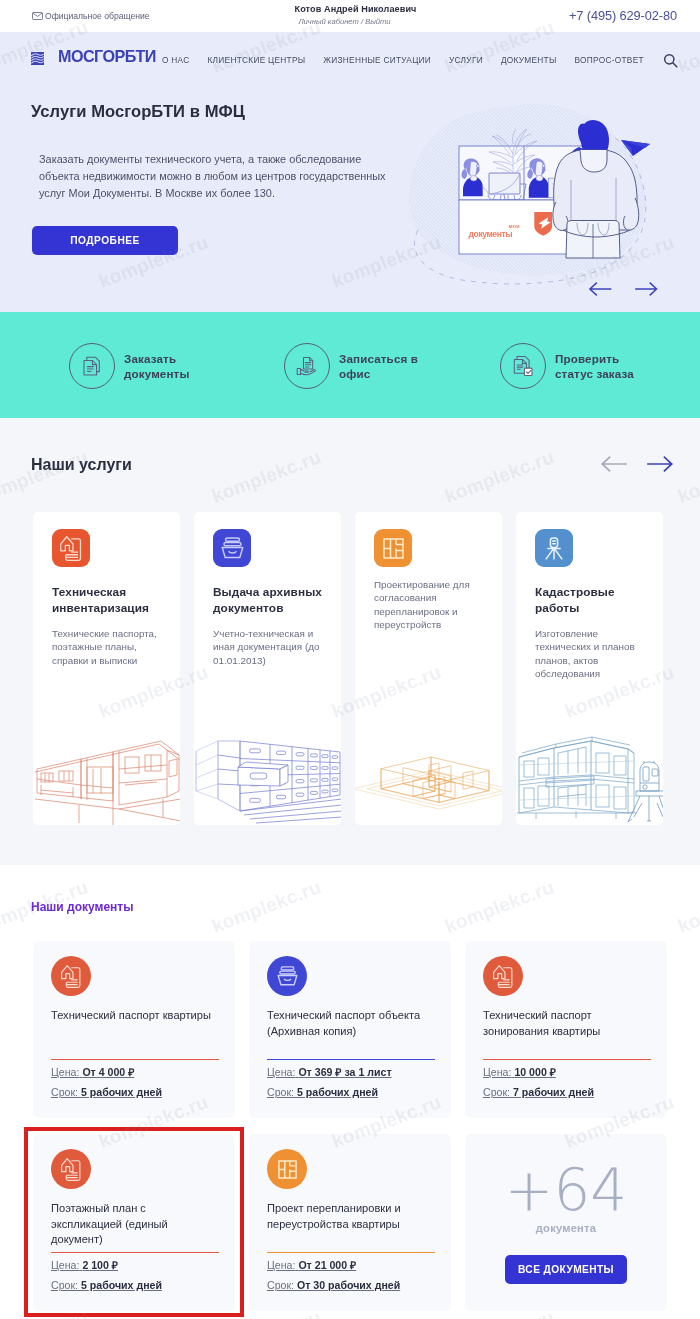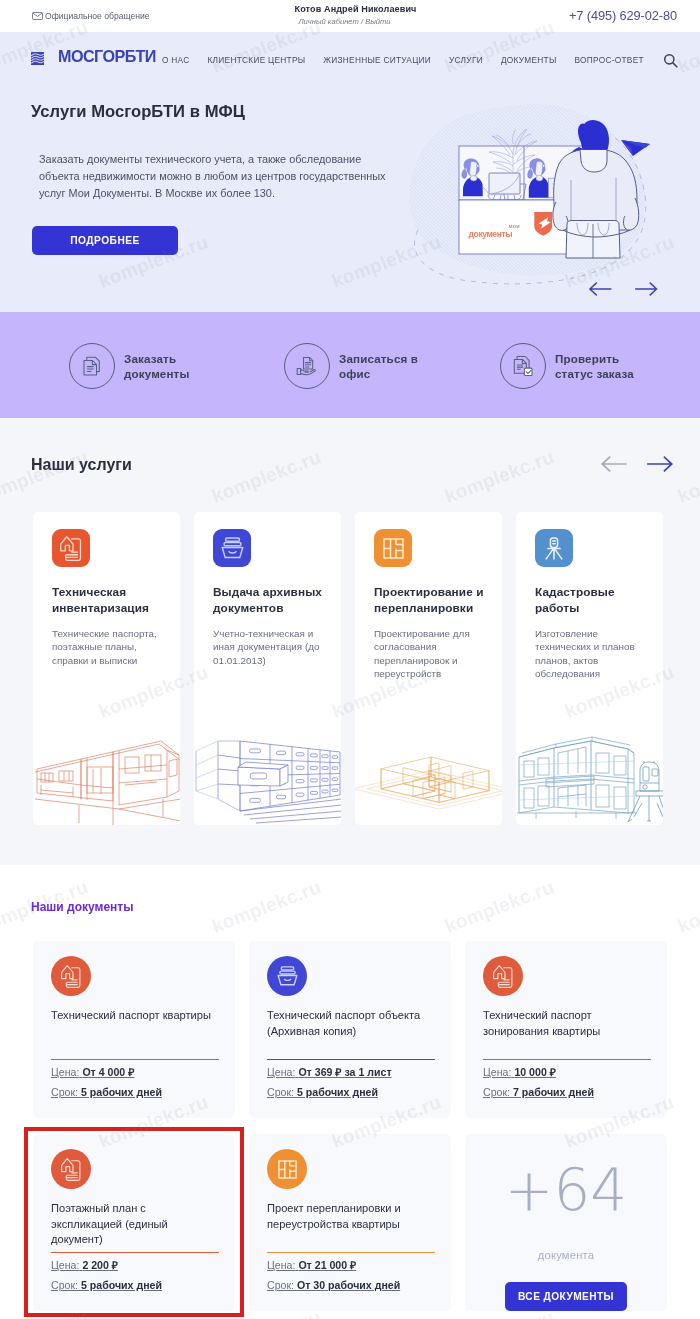--- a/index.html
+++ b/index.html
@@ -34,21 +34,21 @@
   
   .hero { position:absolute; left:0; top:83px; width:700px; height:229px; background:#e8ecfa; overflow:hidden;}
   .hero h1 { font-size:16.6px; color:#2a2e40; font-weight:bold; position:absolute; left:31px; top:19px; letter-spacing:.05px;}
   .hero p { font-size:10.9px; line-height:16.8px; color:#4c5167; position:absolute; left:39px; top:68px; width:352px;}
   .hero-btn { position:absolute; left:32px; top:143px; width:146px; height:29px; background:#3434d4; color:#fff; border-radius:5px; font-size:10.2px; font-weight:bold; letter-spacing:.5px; display:flex; align-items:center; justify-content:center; cursor:pointer;}
   .hero-art { position:absolute; left:392px; top:5px; width:290px; height:200px;}
   .hero-arrows { position:absolute; left:588px; top:282px; display:flex; gap:23px; align-items:center;}
   .arrowbtn { cursor:pointer; }
 
   
-  .quick { position:absolute; left:0; top:312px; width:700px; height:106px; background:#c4b5fd;}
+  .quick { position:absolute; left:0; top:312px; width:700px; height:106px; background:#5eead4;}
   .quick-item { display:flex; align-items:center; gap:9px; position:absolute; top:31px;}
   .quick-circle { width:46px; height:46px; border-radius:50%; border:1.1px solid #585d7c; display:flex; align-items:center; justify-content:center; flex:0 0 auto;}
   .quick-label { font-size:11.6px; font-weight:bold; color:#3d4257; line-height:15.5px; width:92px; letter-spacing:.15px;}
 
   
   .services { position:absolute; left:0; top:418px; width:700px; height:447px; background:#f5f6fa; }
   .sec-title { position:absolute; left:31px; top:456px; font-size:16px; color:#2a2e40; font-weight:bold;}
   .sec-arrows { position:absolute; left:600px; top:456px; display:flex; gap:20px; align-items:center;}
   .svc-row { position:absolute; left:33px; top:512px; display:flex; gap:14px; }
   .svc-card { width:147px; height:313px; background:#fff; border-radius:5px; position:relative; overflow:hidden;}
@@ -62,21 +62,21 @@
   .doc-row { position:absolute; left:33px; display:flex; gap:14px; }
   .doc-card { width:202px; height:177px; background:#f8f9fc; border-radius:5px; position:relative;}
   .doc-circle { width:40px; height:40px; border-radius:50%; margin:15px 0 0 18px; display:flex; align-items:center; justify-content:center;}
   .doc-title { font-size:11.1px; line-height:15.5px; color:#2a2e40; margin:12px 0 0 18px; width:185px;}
   .doc-rule { position:absolute; left:18px; right:16px; top:118px; height:1.2px;}
   .doc-meta { position:absolute; left:18px; top:122px; font-size:10.6px; color:#6a6f85; line-height:19.5px;text-decoration:underline;}
   .doc-meta b { color:#2a2e40;}
   .doc-title > div:empty { display:none; }
   .plus-card { width:202px; height:177px; background:#f8f9fc; border-radius:5px; display:flex; flex-direction:column; align-items:center;}
   .plus-num { font-size:58px; color:#a8aec4; font-weight:300; margin-top:24px; letter-spacing:0px; line-height:64px; font-family:"DejaVu Sans", sans-serif;}
-  .plus-sub { font-size:11.2px; color:#a8aec4; font-weight:normal; margin-top:27px; letter-spacing:.2px;}
+  .plus-sub { font-size:11.2px; color:#a8aec4; font-weight:bold; margin-top:0; letter-spacing:.2px;}
   .plus-btn { width:122px; height:29px; background:#3434d4; color:#fff; border-radius:5px; font-size:10.2px; font-weight:bold; letter-spacing:.4px; display:flex; align-items:center; justify-content:center; margin-top:21px; cursor:pointer;}
   .hl { position:absolute; border:4.6px solid #d9201f; pointer-events:none;}
   .wmlayer { position:absolute; left:0; top:0; width:700px; height:1319px; pointer-events:none; z-index:50; overflow:hidden;}
   .wm { position:absolute; color:rgba(120,128,160,0.115); font-size:19px; font-weight:bold; transform:rotate(-21deg); white-space:nowrap; font-family:"Liberation Sans", sans-serif; letter-spacing:0.3px;}
 </style>
 </head>
 <body>
 
 <div class="page">
 
@@ -436,21 +436,20 @@
 
     <div class="svc-card">
       <div class="svc-icon" style="background: rgb(239, 144, 51);">
         <svg width="21" height="21" viewBox="0 0 21 21">
           <g fill="none" stroke="#fdeccd" stroke-width="1.5" stroke-linejoin="round">
             <rect x="1" y="1" width="19" height="19"></rect>
             <path d="M1 10.5 H7.5 M7.5 1 V20 M13 1 V6.5 M13 6.5 H20 M13 12.5 H20 M13 10.5 V20"></path>
           </g>
         </svg>
       </div>
-      <div class="svc-title">Проектирование и перепланировки</div>
       <div class="svc-desc">Проектирование для согласования перепланировок и переустройств</div>
       <div class="svc-art">
         <svg width="149" height="130" viewBox="0 0 149 130">
   <g fill="none" stroke="#eaa95f" stroke-width="0.6" stroke-linejoin="miter">
     <path d="M76.0 75.4 L162.0 95.6 L84.0 114.0 L-2.0 93.8 Z" stroke="#f3d3ab"></path>
     <path d="M76.0 78.7 L148.0 95.6 L84.0 110.7 L12.0 93.8 Z" stroke="#f3d3ab"></path>
     <path d="M76.0 82.0 L134.0 95.6 L84.0 107.4 L26.0 93.8 Z" stroke="#f0c38b"></path>
     <path d="M76.0 82.0 L134.0 95.6 L134.0 75.6 L76.0 62.0 Z"></path>
     <path d="M134.0 95.6 L84.0 107.4 L84.0 87.4 L134.0 75.6 Z"></path>
     <path d="M84.0 107.4 L26.0 93.8 L26.0 73.8 L84.0 87.4 Z"></path>
@@ -622,21 +621,21 @@
             </g>
           </svg>
       </div>
       <div class="doc-title">
           <div>Поэтажный план с</div>
           <div>экспликацией (единый</div>
           <div>документ)</div>
         </div>
       <div class="doc-rule" style="background: rgb(224, 90, 60);"></div>
       <div class="doc-meta">
-        <div><span>Цена:</span> <b>2 200 ₽</b></div>
+        <div><span>Цена:</span> <b>2 100 ₽</b></div>
         <div><span>Срок:</span> <b>5 рабочих дней</b></div>
       </div>
     </div>
     <div class="doc-card">
       <div class="doc-circle" style="background: rgb(239, 144, 51);">
         <svg width="19" height="19" viewBox="0 0 21 21">
           <g fill="none" stroke="#fdeccd" stroke-width="1.6" stroke-linejoin="round">
             <rect x="1" y="1" width="19" height="19"></rect>
             <path d="M1 10.5 H7.5 M7.5 1 V20 M13 1 V6.5 M13 6.5 H20 M13 12.5 H20 M13 10.5 V20"></path>
           </g>

